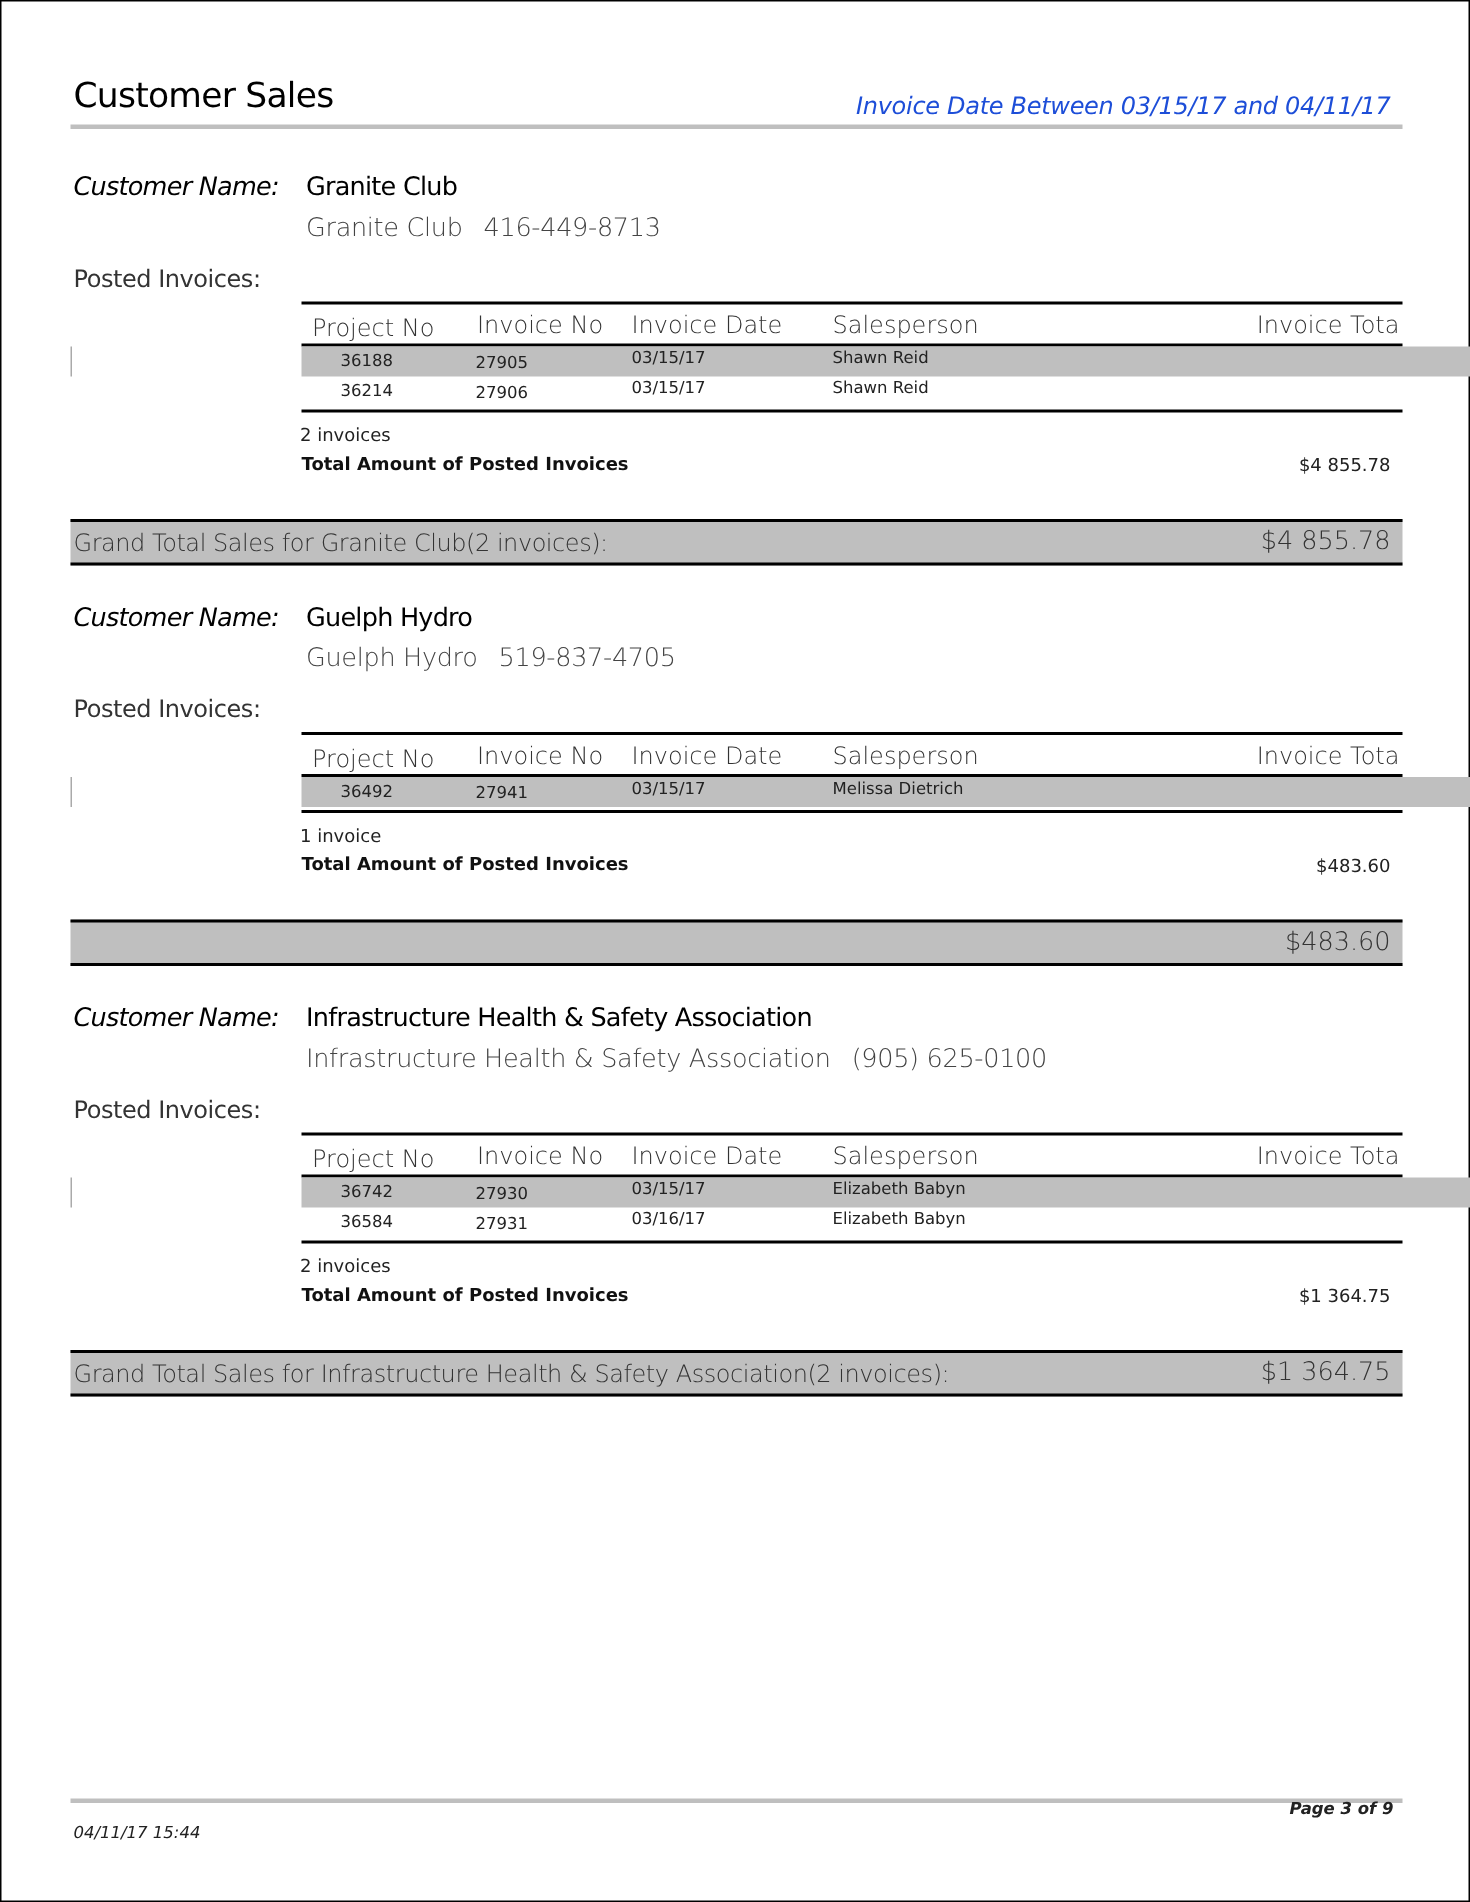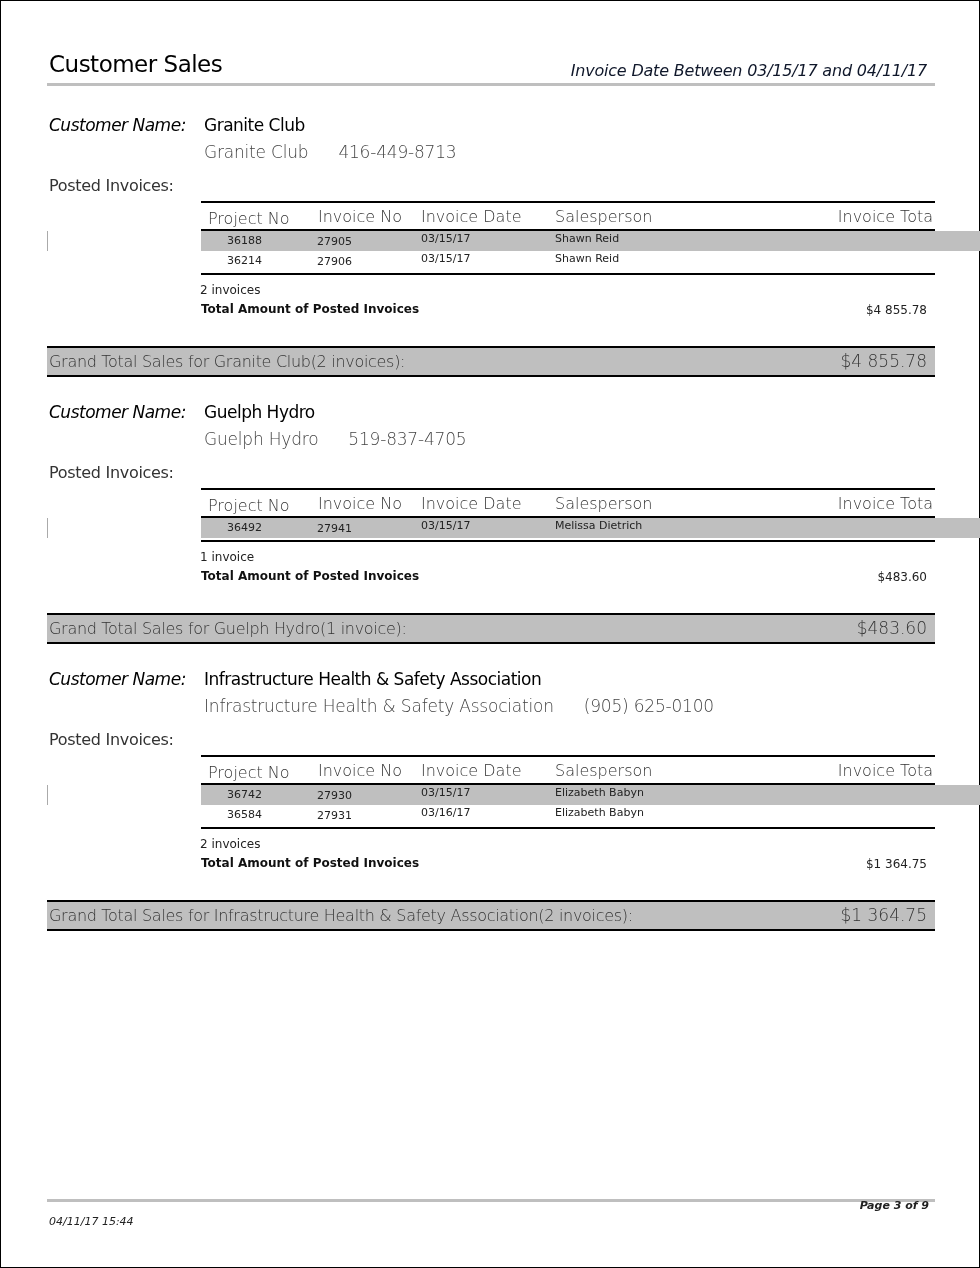--- a/index.html
+++ b/index.html
@@ -4,29 +4,29 @@
   <style>
     html, body { margin: 0; padding: 0; background: #ffffff; }
     body { width: 980px; height: 1268px; position: relative; overflow: hidden;
            font-family: "DejaVu Sans", sans-serif; color: #000; }
     .page { position: absolute; left: 0; top: 0; width: 978px; height: 1266px;
             border: 1px solid #000; background: #fff; }
     .abs { position: absolute; white-space: nowrap; }
 
     
     .title { left: 48px; top: 50px; font-size: 23px; font-weight: normal; letter-spacing: -0.5px; }
-    .subtitle { right: 52px; top: 60px; font-size: 16px; font-style: italic; font-weight: 300; color: #0f172a; letter-spacing: -0.2px; }
+    .subtitle { right: 52px; top: 60px; font-size: 16px; font-style: italic; font-weight: 300; color: #1d4ed8; letter-spacing: -0.2px; }
     .header-rule { left: 46px; top: 82px; width: 888px; height: 3px; background: #bfbfbf; }
 
     
     .cust { position: absolute; left: 0; width: 980px; }
     .cust-label { left: 48px; top: 0; font-size: 17px; font-style: italic; letter-spacing: -0.5px; }
     .cust-name { left: 203px; top: 0; font-size: 17px; letter-spacing: -0.5px; }
     .cust-contact { left: 203px; top: 27px; font-size: 17px; color: #444; font-weight: 300; letter-spacing: -0.2px; }
-    .cust-contact .phone { margin-left: 30px; }
+    .cust-contact .phone { margin-left: 14px; }
     .posted-label { left: 48px; top: 61px; font-size: 16px; color: #333; letter-spacing: -0.3px; }
     .side-tick { left: 46px; width: 1px; height: 20px; background: #aaa; }
 
     .tbl { position: absolute; left: 200px; width: 734px; }
     .tbl-top { position: absolute; left: 0; width: 734px; height: 2px; background: #000; }
     .tbl-head { position: absolute; left: 0; width: 734px; height: 28px; font-size: 16px; color: #333; font-weight: 300; }
     .tbl-head span { position: absolute; top: 4px; }
     .tbl-head-rule { position: absolute; left: 0; width: 734px; height: 2px; background: #000; }
     .tbl-row { position: absolute; left: 0; width: 856px; height: 20px; font-size: 11px; color: #222; }
     .tbl-row.shaded { background: #bfbfbf; }
@@ -130,21 +130,20 @@
         <span class="c-sales" style="top:1px;">Melissa Dietrich</span>
         <span class="c-total" style="top:1px;">$483.60</span>
       </div>
       <div class="tbl-bottom" style="top:52px;"></div>
     </div>
     <div class="abs inv-count" style="top:148px;text-align:right;">1 invoice</div>
     <div class="abs sub-label" style="top:167px;">Total Amount of Posted Invoices</div>
     <div class="abs sub-value" style="top:168px;">$483.60</div>
   </div>
   <div class="grand" style="top:612px;">
-    <span class="grand-label">Grand Total Sales for Guelph Hydro(1 invoice):</span>
     <span class="grand-value">$483.60</span>
   </div>
 
   <div class="cust" style="top:668px;">
     <div class="abs cust-label">Customer Name:</div>
     <div class="abs cust-name">Infrastructure Health &amp; Safety Association</div>
     <div class="abs cust-contact"><span>Infrastructure Health &amp; Safety Association</span><span class="phone">(905) 625-0100</span></div>
     <div class="abs posted-label">Posted Invoices:</div>
     <div class="abs side-tick" style="top:116px;"></div>
     <div class="tbl" style="top:86px;">

